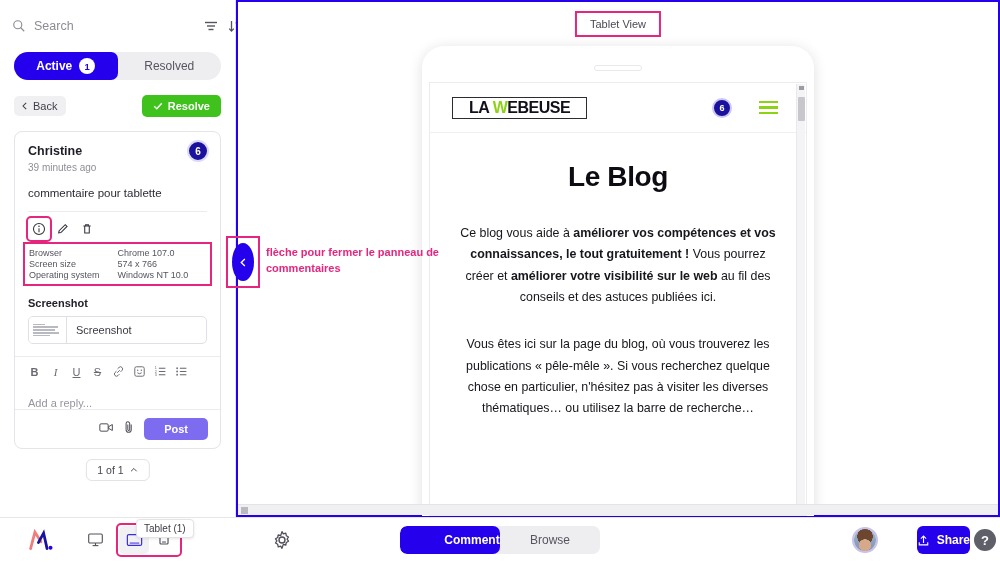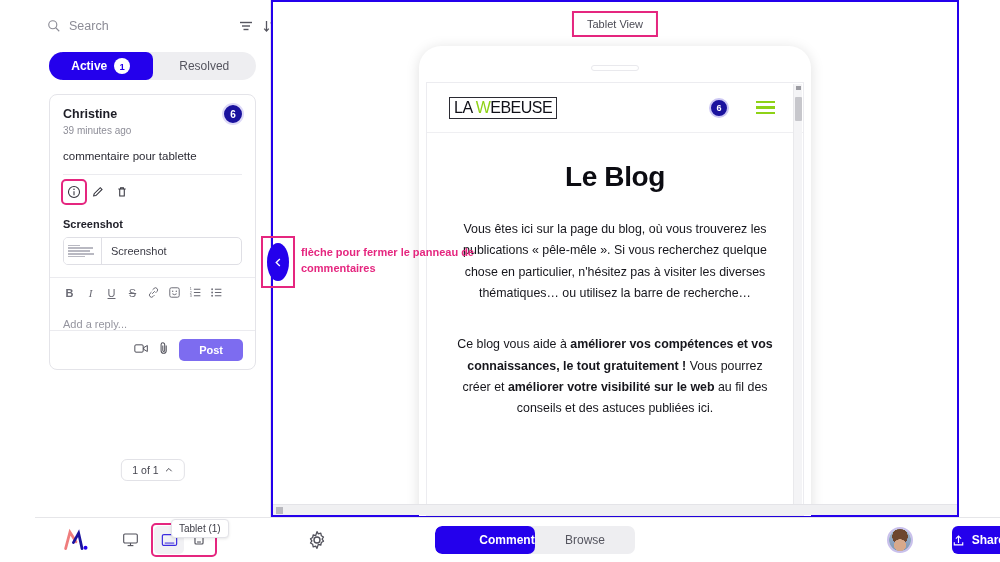--- a/index.html
+++ b/index.html
@@ -2,21 +2,21 @@
 <html><head>
 <meta charset="utf-8">
 <style>
   * { box-sizing: border-box; margin: 0; padding: 0; }
   html, body {
     width: 1000px; height: 562px;
     font-family: "Liberation Sans", sans-serif;
     background: #ffffff;
     overflow: hidden;
   }
-  #app { position: relative; width: 924px; height: 562px; margin-left: 35px; }
+  #app { position: relative; width: 1000px; height: 562px; }
 
   
   #sidebar {
     position: absolute; left: 0; top: 0;
     width: 236px; height: 517px;
     background: #ffffff;
     border-right: 1px solid #e6e6e9;
   }
   .search-row {
     display: flex; align-items: center;
@@ -210,22 +210,22 @@
     width: 48px; height: 6px; border-radius: 4px; border: 1px solid #e9e9ed;
   }
   .screen {
     position: absolute; left: 7px; right: 7px; top: 36px; bottom: 0;
     border: 1px solid #ececf0; background: #fff; overflow: hidden;
   }
   .site-head {
     height: 50px; display: flex; align-items: center;
     padding: 0 22px; border-bottom: 1px solid #efeff2; position: relative;
   }
-  .brand { font-size: 16px; font-weight: 400; letter-spacing: -.5px;
-    color: #101018; border: 1px solid #2b2b33; padding: 1px 4px; }
+  .brand { font-size: 16px; font-weight: 700; letter-spacing: -.5px;
+    color: #101018; border: 1px solid #2b2b33; padding: 1px 16px; }
   .brand .g { color: #8ed216; }
   .hpin {
     position: absolute; right: 74px; width: 20px; height: 20px; border-radius: 50%;
     background: #1a129e; border: 2px solid #ccc7f3; color: #fff;
     font-size: 9px; font-weight: 700;
     display: flex; align-items: center; justify-content: center; cursor: pointer;
   }
   .burger { position: absolute; right: 28px; display: flex; flex-direction: column; gap: 3px; cursor: pointer; }
   .burger i { display: block; width: 19px; height: 2.5px; background: #8ed216; }
 
@@ -300,20 +300,34 @@
     <div class="seg">
       <div class="seg-btn on">
         <span>Active</span>
         <span class="seg-badge">1</span>
       </div>
       <div class="seg-btn">
         <span>Resolved</span>
       </div>
     </div>
 
+    <div class="row-back">
+      <div class="back-btn">
+        <svg viewBox="0 0 10 10" width="8" height="8">
+            <path d="M6.5 1 L2.5 5 L6.5 9" fill="none" stroke="#3f3f49" stroke-width="1.3"></path>
+          </svg>
+        <span>Back</span>
+      </div>
+      <div class="resolve-btn">
+        <svg viewBox="0 0 12 12" width="10" height="10">
+            <path d="M1.5 6.3 L4.5 9.2 L10.5 2.6" fill="none" stroke="#fff" stroke-width="1.7"></path>
+          </svg>
+        <span>Resolve</span>
+      </div>
+    </div>
 
     <div class="card">
       <div class="card-head">
         <div class="c-pin">6</div>
         <div class="c-name">Christine</div>
         <div class="c-time">39 minutes ago</div>
         <div class="c-body">commentaire pour tablette</div>
       </div>
       <div class="c-sep"></div>
 
@@ -330,20 +344,28 @@
               <path d="M3 12.4 L3.6 10 L10.6 3 L12.6 5 L5.6 12 Z" fill="none" stroke="#33333c" stroke-width="1.2"></path>
             </svg>
         </div>
         <div class="act-btn">
           <svg viewBox="0 0 16 16" width="14" height="14">
               <path d="M3.8 4.6 H12.2 M5.4 4.6 V12.6 H10.6 V4.6 M6.4 4.6 V3.2 H9.6 V4.6" fill="none" stroke="#33333c" stroke-width="1.2"></path>
             </svg>
         </div>
       </div>
 
+      <div class="meta">
+        <b>Browser</b>
+        <b>Chrome 107.0</b>
+        <b>Screen size</b>
+        <b>574 x 766</b>
+        <b>Operating system</b>
+        <b>Windows NT 10.0</b>
+      </div>
 
       <div class="shot-title">Screenshot</div>
       <div class="shot-box">
         <div class="shot-thumb">
           <div class="tl" style="width:40%"></div>
             <div class="tl" style="width:85%"></div>
           <div class="tl" style="width:75%"></div>
             <div class="tl" style="width:90%"></div>
           <div class="tl" style="width:60%"></div>
         </div>
@@ -429,22 +451,22 @@
           <div class="hpin">6</div>
           <div class="burger">
               <i></i>
               <i></i>
               <i></i>
             </div>
         </div>
 
         <div class="site-body">
           <div class="blog-h1">Le Blog</div>
+          <div class="blog-p"><span>Ce blog vous aide à </span><b>améliorer vos compétences et vos connaissances, le tout gratuitement !</b><span> Vous pourrez créer et </span><b>améliorer votre visibilité sur le web</b><span> au fil des conseils et des astuces publiées ici.</span></div>
           <div class="blog-p blog-p2">Vous êtes ici sur la page du blog, où vous trouverez les publications « pêle-mêle ». Si vous recherchez quelque chose en particulier, n'hésitez pas à visiter les diverses thématiques… ou utilisez la barre de recherche…</div>
-          <div class="blog-p"><span>Ce blog vous aide à </span><b>améliorer vos compétences et vos connaissances, le tout gratuitement !</b><span> Vous pourrez créer et </span><b>améliorer votre visibilité sur le web</b><span> au fil des conseils et des astuces publiées ici.</span></div>
         </div>
 
         <div class="vscroll">
           <div class="vcap"></div>
           <div class="vthumb"></div>
         </div>
       </div>
     </div>
 
     <div class="hscroll">

